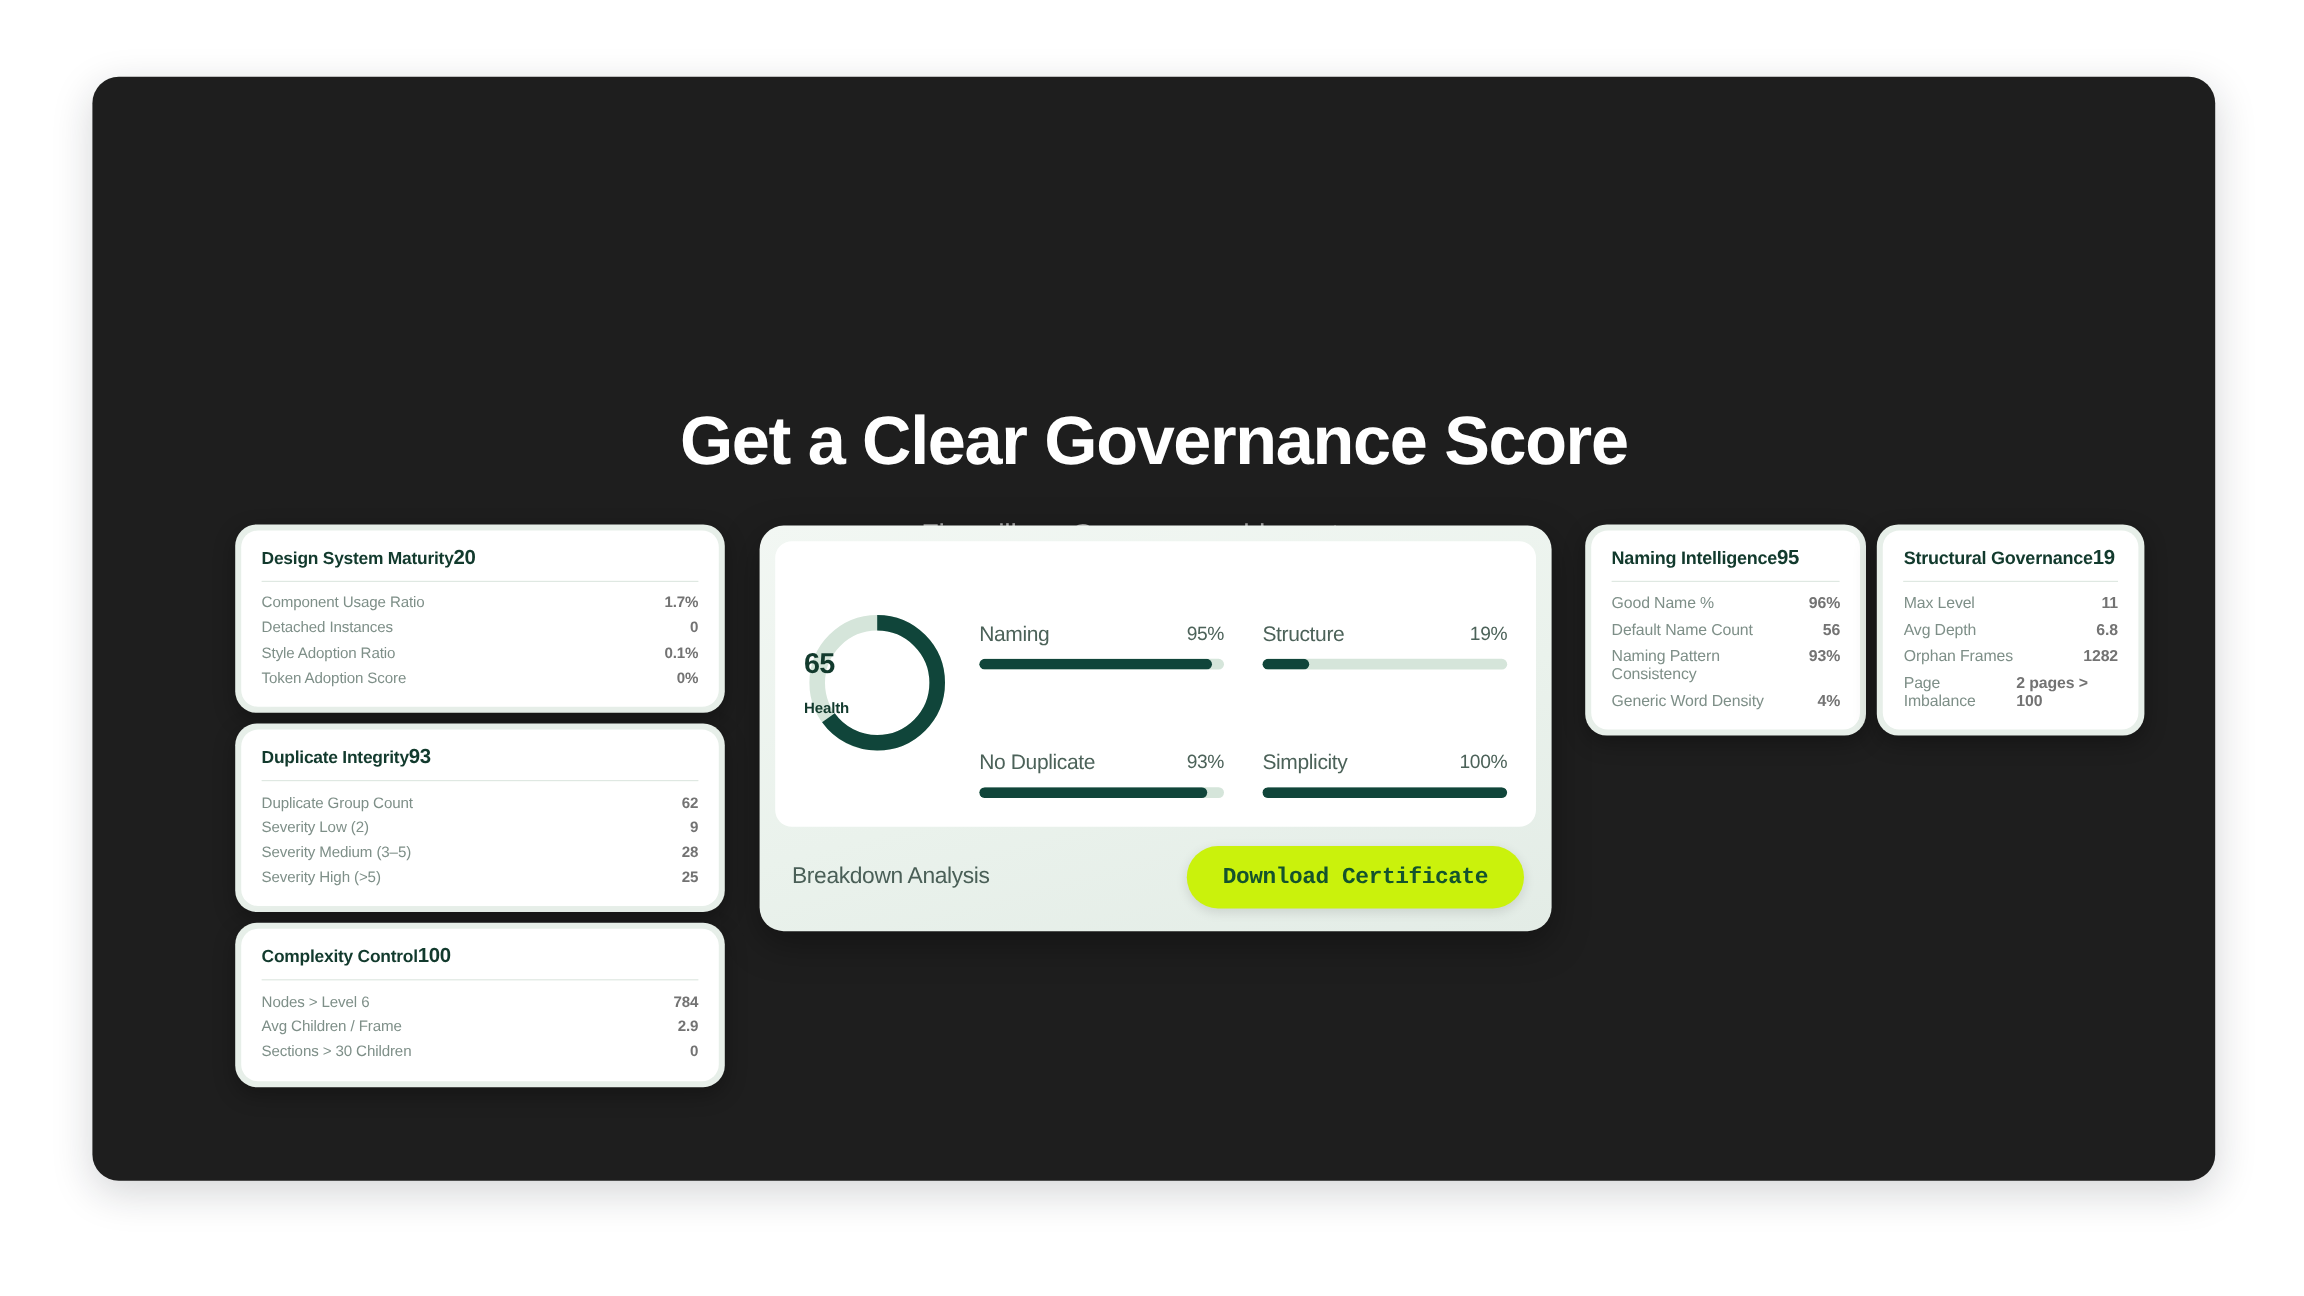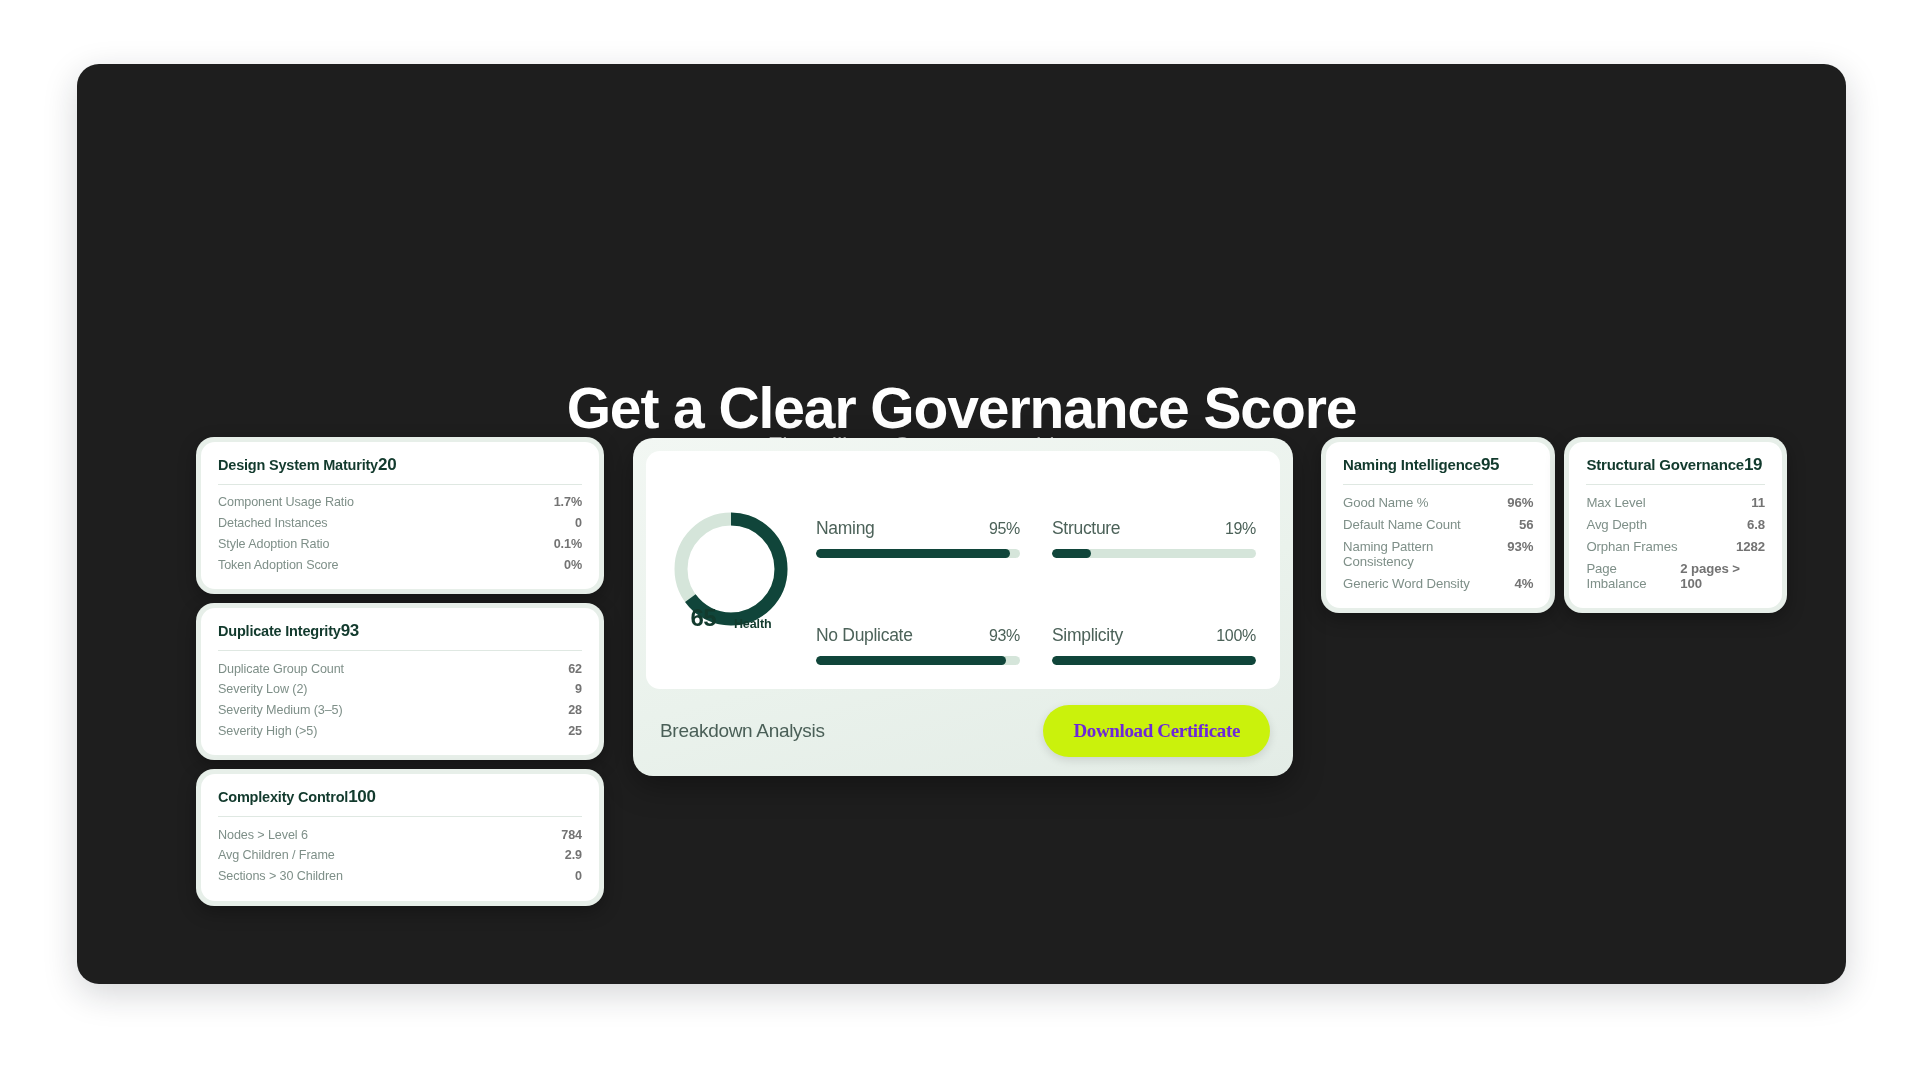--- a/index.html
+++ b/index.html
@@ -28,21 +28,20 @@
 
   .hero-title {
     position: absolute;
     left: 0; right: 0; top: 275px;
     text-align: center;
     color: #ffffff;
     font-size: 57px;
     font-weight: 700;
     letter-spacing: -1.1px;
     line-height: 1.05;
-    margin-top: 40px;
   }
   .hero-sub {
     position: absolute;
     left: 0; right: 0; top: 368px;
     text-align: center;
     color: #a9a9a9;
     font-size: 24px;
     font-weight: 400;
     letter-spacing: -0.2px;
   }
@@ -146,22 +145,22 @@
   .donut-wrap {
     position: relative;
     width: 122px; height: 122px;
     flex: 0 0 122px;
   }
   .donut-wrap svg { display: block; }
   .donut-center {
     position: absolute;
     inset: 0;
     display: flex;
-    flex-direction: row;
-    align-items: flex-end;
+    flex-direction: column;
+    align-items: flex-start;
     justify-content: center;
     gap: 18px;
   }
   .donut-value {
     color: #123a2d;
     font-size: 24px;
     font-weight: 700;
     letter-spacing: -0.6px;
     line-height: 1;
   }
@@ -220,25 +219,25 @@
     padding: 16px 10px 6px 14px;
   }
   .foot-label {
     color: #4a5f57;
     font-size: 19px;
     font-weight: 400;
     letter-spacing: -0.3px;
   }
   .cta {
     background: #caf20c;
-    color: #6d28d9;
+    color: #14532d;
     border: none;
     border-radius: 28px;
     padding: 15px 30px;
-    font-family: Liberation Serif, serif;
+    font-family: Liberation Mono, monospace;
     font-size: 19px;
     font-weight: 700;
     letter-spacing: -0.35px;
     cursor: pointer;
     box-shadow: 0 3px 10px rgba(0,0,0,.12);
   }
 
   
   .caption {
     position: absolute;

